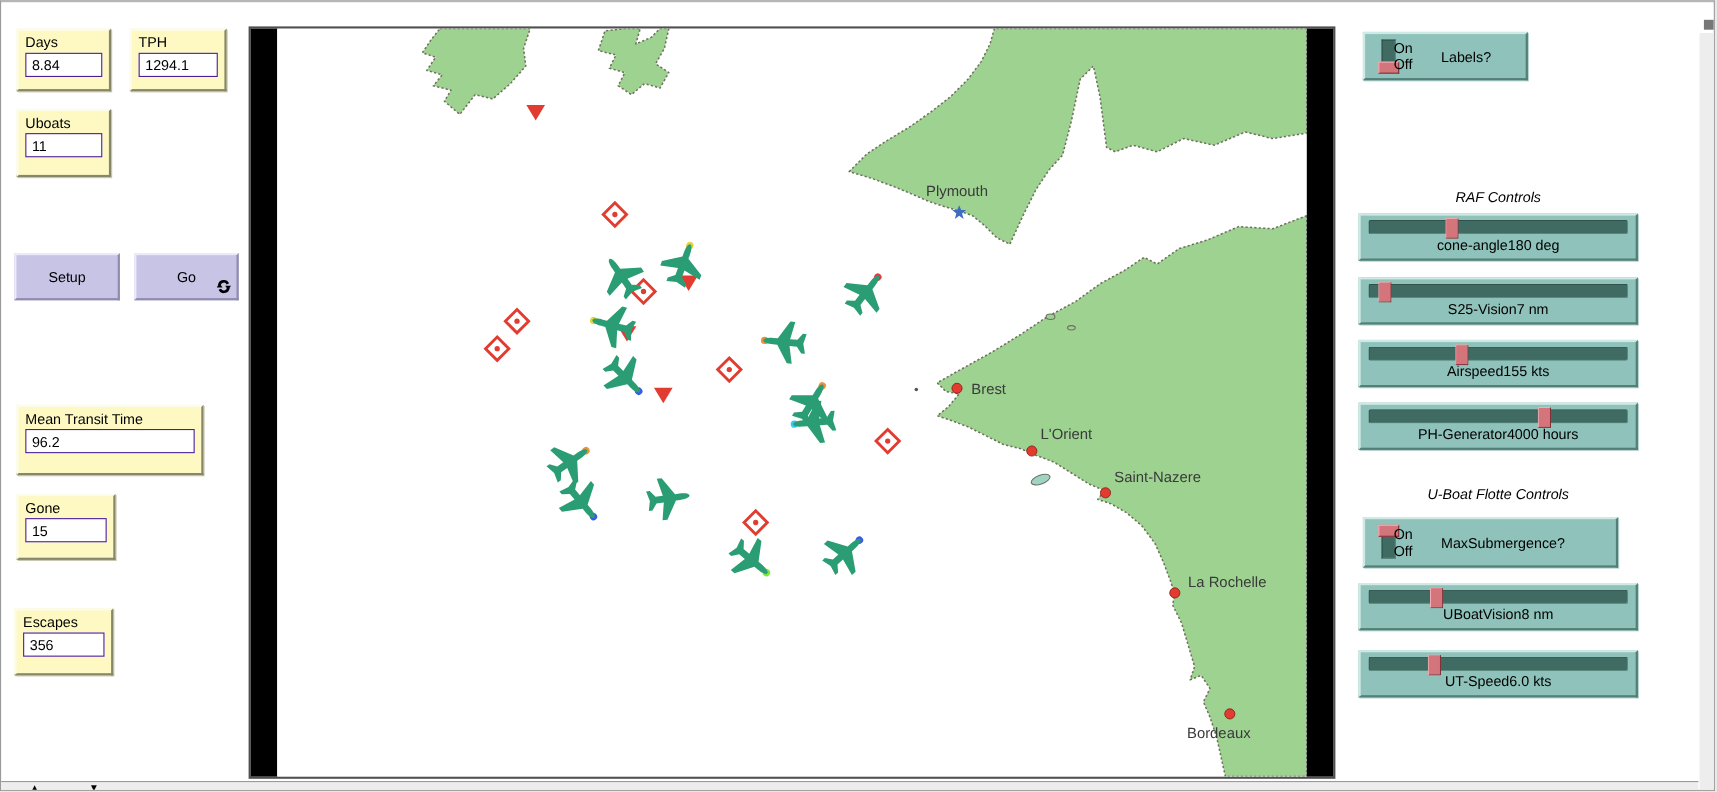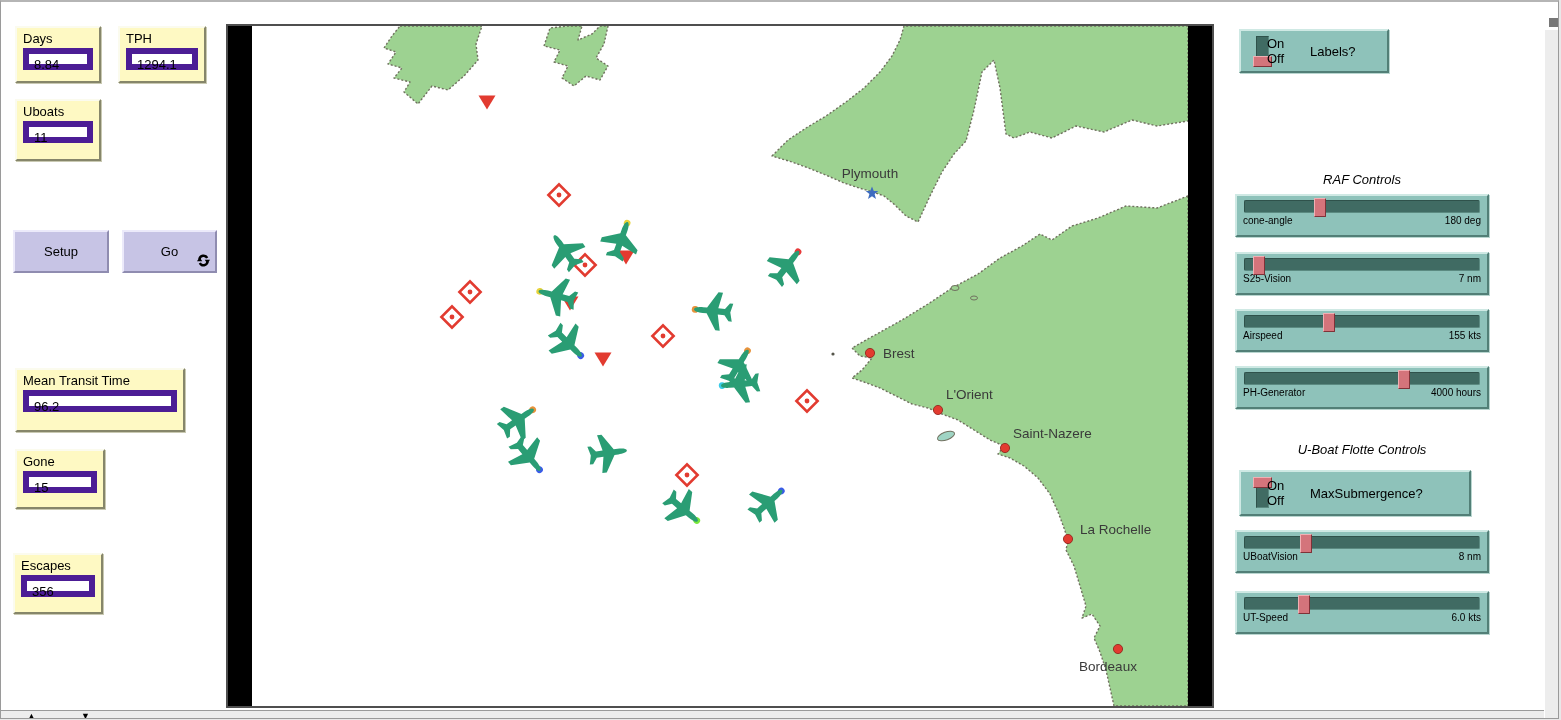--- a/index.html
+++ b/index.html
@@ -10,21 +10,21 @@
     border:1px solid #9a9a9a; border-top:2px solid #b5b5b5; overflow:hidden;
   }
   
   .monitor {
     position:absolute; background:#fef9c3; padding:3px 6px 4px 6px;
     border:2px solid; border-color:#fbfbee #86866a #86866a #fbfbee;
     box-shadow:1px 1px 0 #c9c9b2;
   }
   .m-label { font-size:13px; color:#000; margin-bottom:2px; white-space:nowrap; }
   .m-value {
-    background:#fff; border:6px solid #4c1d95; font-size:13px; color:#000;
+    background:#fff; border:1px solid #4c1d95; font-size:13px; color:#000;
     padding:3px 4px 4px 5px; height:22px; white-space:nowrap;
   }
   
   .nl-button {
     position:absolute; background:#c7c4e5; border:2px solid;
     border-color:#eceafa #8f8cb0 #8f8cb0 #eceafa;
     font-size:13px; color:#000; text-align:center; cursor:pointer;
     display:flex; align-items:center; justify-content:center;
   }
   .forever { position:absolute; right:5px; bottom:4px; width:13px; height:13px; }
@@ -36,21 +36,21 @@
   }
   .sl-track {
     position:relative; height:13px; background:#406b63;
     border:1px solid; border-color:#2f524b #5b8a81 #5b8a81 #2f524b;
     border-radius:2px; margin:0 2px;
   }
   .sl-handle {
     position:absolute; top:-3px; width:12px; height:19px; background:#d4747b;
     border:1px solid; border-color:#f0b0b4 #7e3238 #7e3238 #f0b0b4; border-radius:1px;
   }
-  .sl-row { display:flex; justify-content:space-between; font-size:10px; color:#000; padding:2px 1px 0 1px; }
+  .sl-row { display:flex; justify-content:center; font-size:13px; color:#000; padding:2px 1px 0 1px; }
   
   .nl-switch {
     position:absolute; background:#8ec2ba; border:2px solid;
     border-color:#cfe9e4 #527f77 #527f77 #cfe9e4;
     display:flex; align-items:center; box-shadow:1px 1px 0 #b9d6d0;
   }
   .sw-widget { position:relative; width:34px; height:32px; margin-left:7px; flex:none; }
   .sw-track {
     position:absolute; left:8px; top:1px; width:13px; height:30px; background:#406b63;
     border:1px solid; border-color:#2f524b #5b8a81 #5b8a81 #2f524b;

